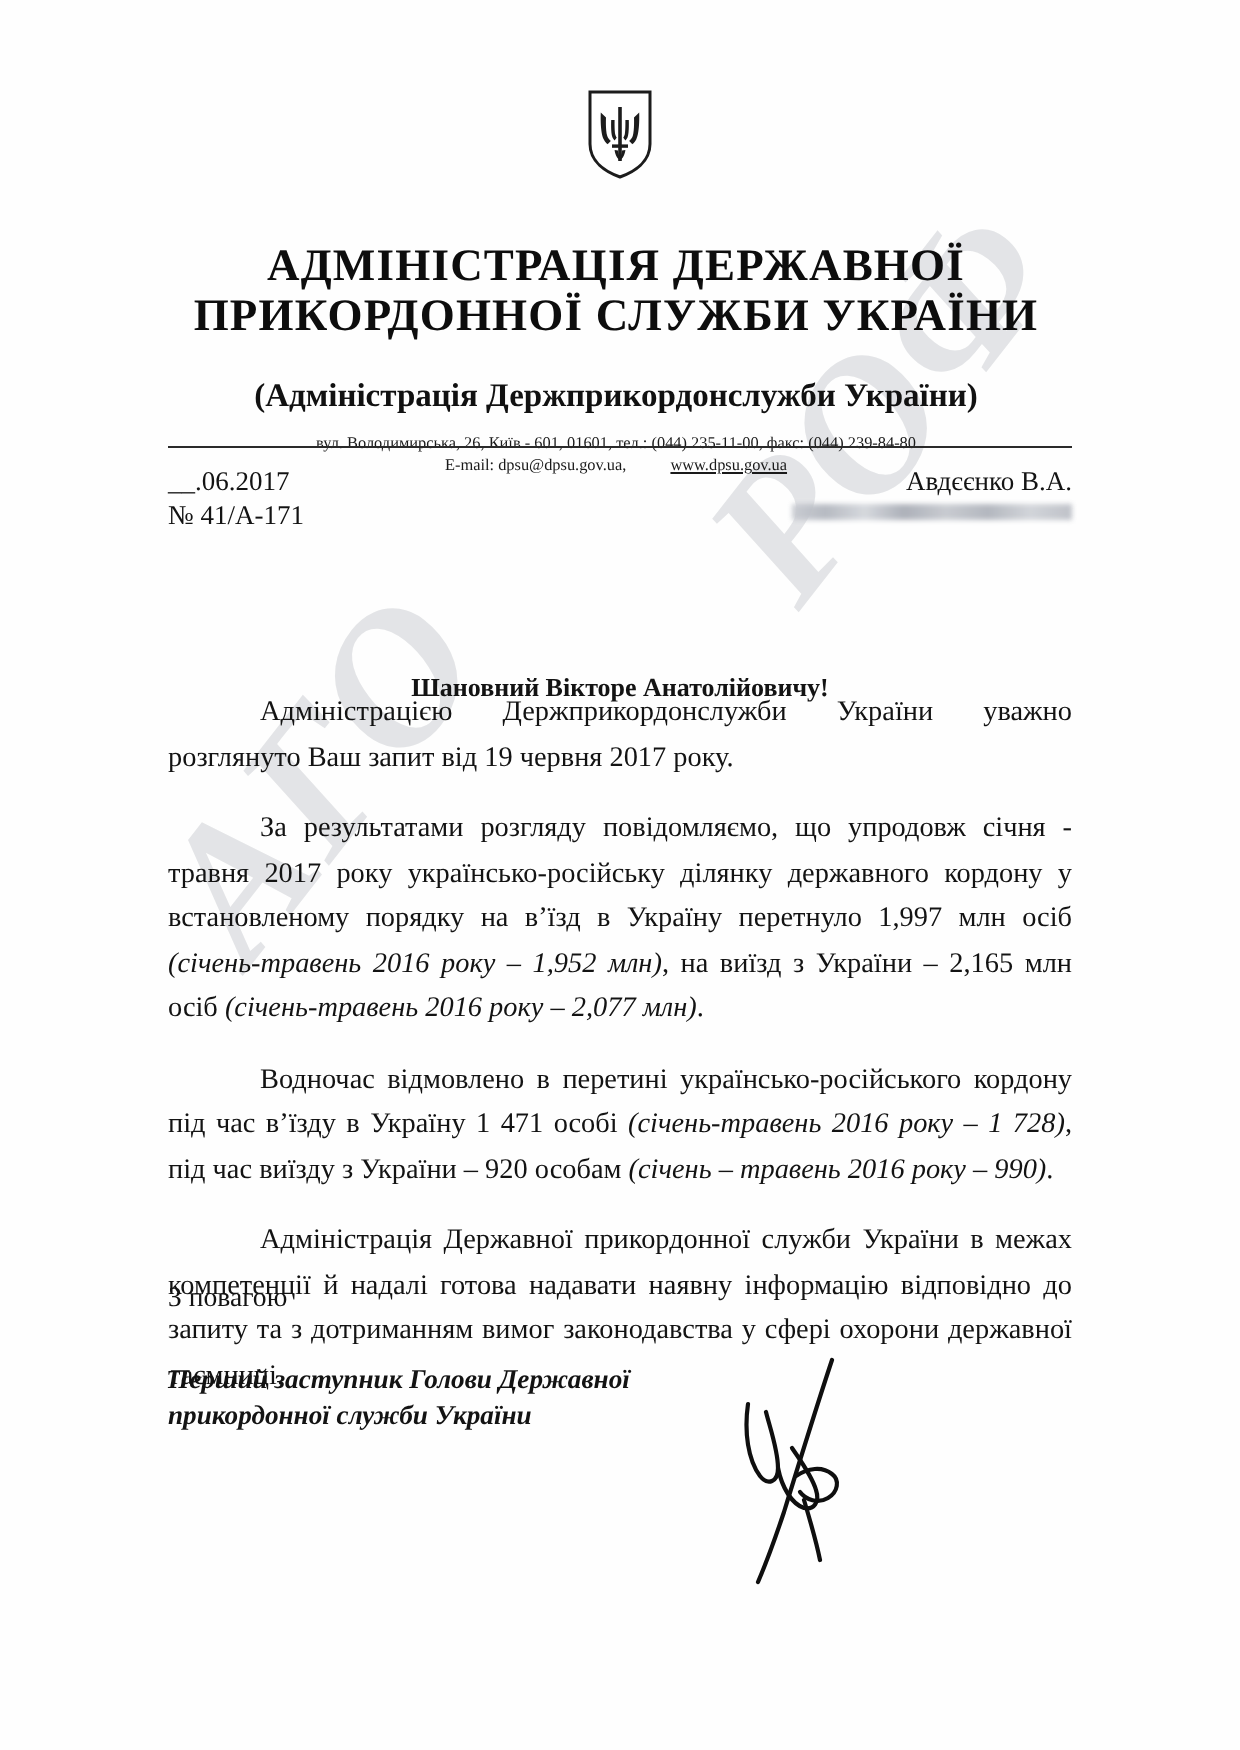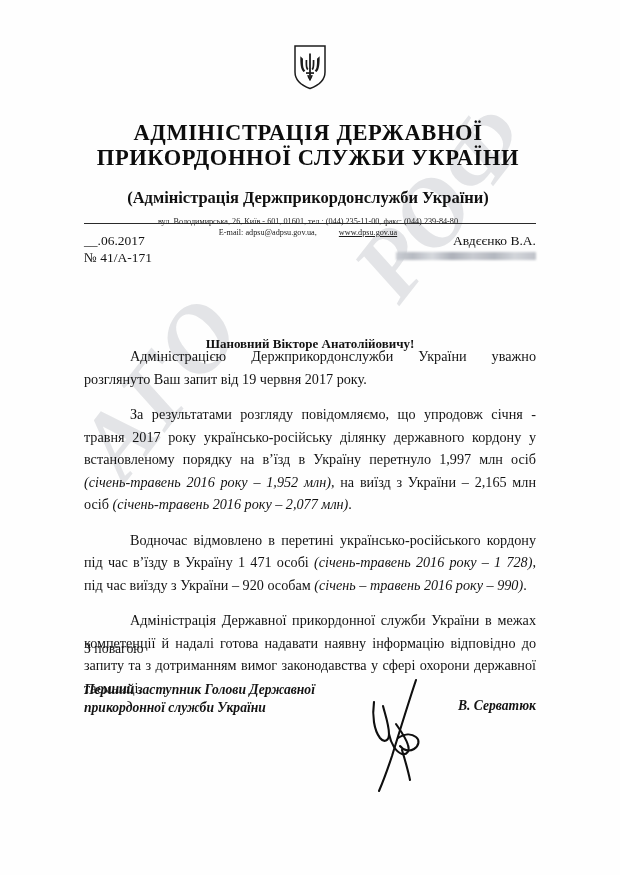--- a/index.html
+++ b/index.html
@@ -271,21 +271,21 @@
     </span>
   </div>
 
   <div class="letterhead">
     <div class="org-line">АДМІНІСТРАЦІЯ ДЕРЖАВНОЇ</div>
     <div class="org-line">ПРИКОРДОННОЇ СЛУЖБИ УКРАЇНИ</div>
     <div class="org-sub">(Адміністрація Держприкордонслужби України)</div>
     <div class="contact">
       <div>вул. Володимирська, 26, Київ - 601, 01601, тел.: (044) 235-11-00, факс: (044) 239-84-80</div>
       <div>
-        <span>E-mail: adpsu@adpsu.gov.ua,</span>
+        <span>E-mail: dpsu@dpsu.gov.ua,</span>
         <span class="lnk">www.dpsu.gov.ua</span>
       </div>
     </div>
   </div>
 
   <div class="rule"></div>
 
   <div class="meta">
     <div class="meta-row">
       <div class="meta-left">
@@ -312,21 +312,20 @@
   </div>
 
   <div class="closing">З повагою</div>
 
   <div class="signblock">
     <div class="signrow">
       <div class="sign-title">
         <div>Перший заступник Голови Державної</div>
         <div>прикордонної служби України</div>
       </div>
-      <div class="sign-name">В. Серватюк</div>
     </div>
   </div>
 
   <div class="signature-mark">
     <svg viewBox="0 0 120 130" width="120" height="130" xmlns="http://www.w3.org/2000/svg">
       <g fill="none" stroke="#0f0f0f" stroke-width="2.1" stroke-linecap="round" stroke-linejoin="round">
         <path d="M16 38 C14 52 16 66 22 74 C26 79 31 77 31 70 C31 61 27 50 25 42"></path>
         <path d="M31 70 C33 80 38 88 44 90 C49 91 52 87 50 81 C48 74 42 66 38 60"></path>
         <path d="M58 16 C50 40 42 66 34 92 C28 110 24 120 21 127"></path>
         <path d="M40 74 C46 70 53 69 58 73 C62 76 61 82 56 85 C51 88 45 86 42 82"></path>

